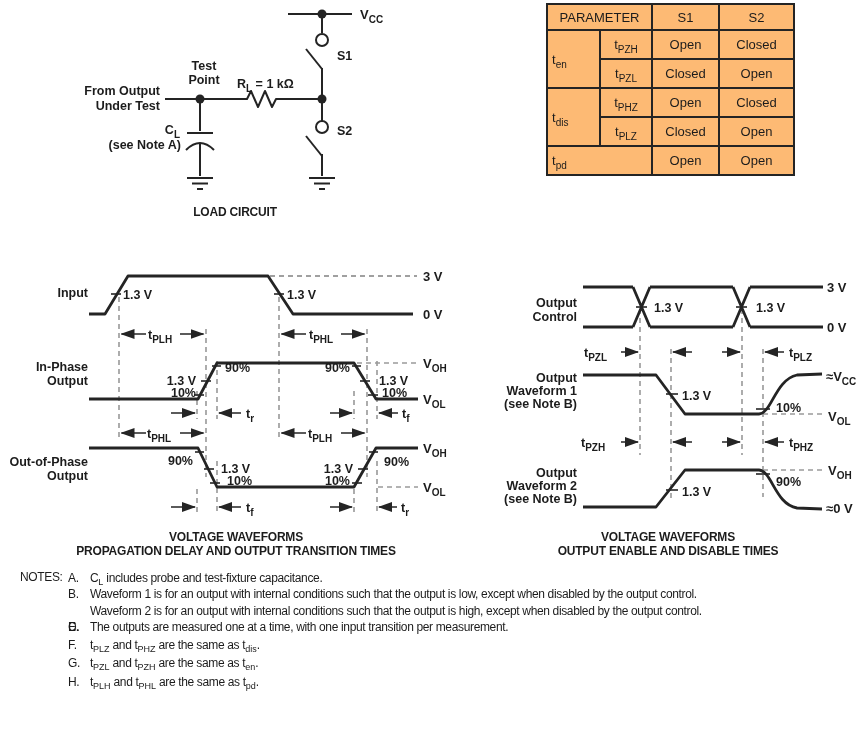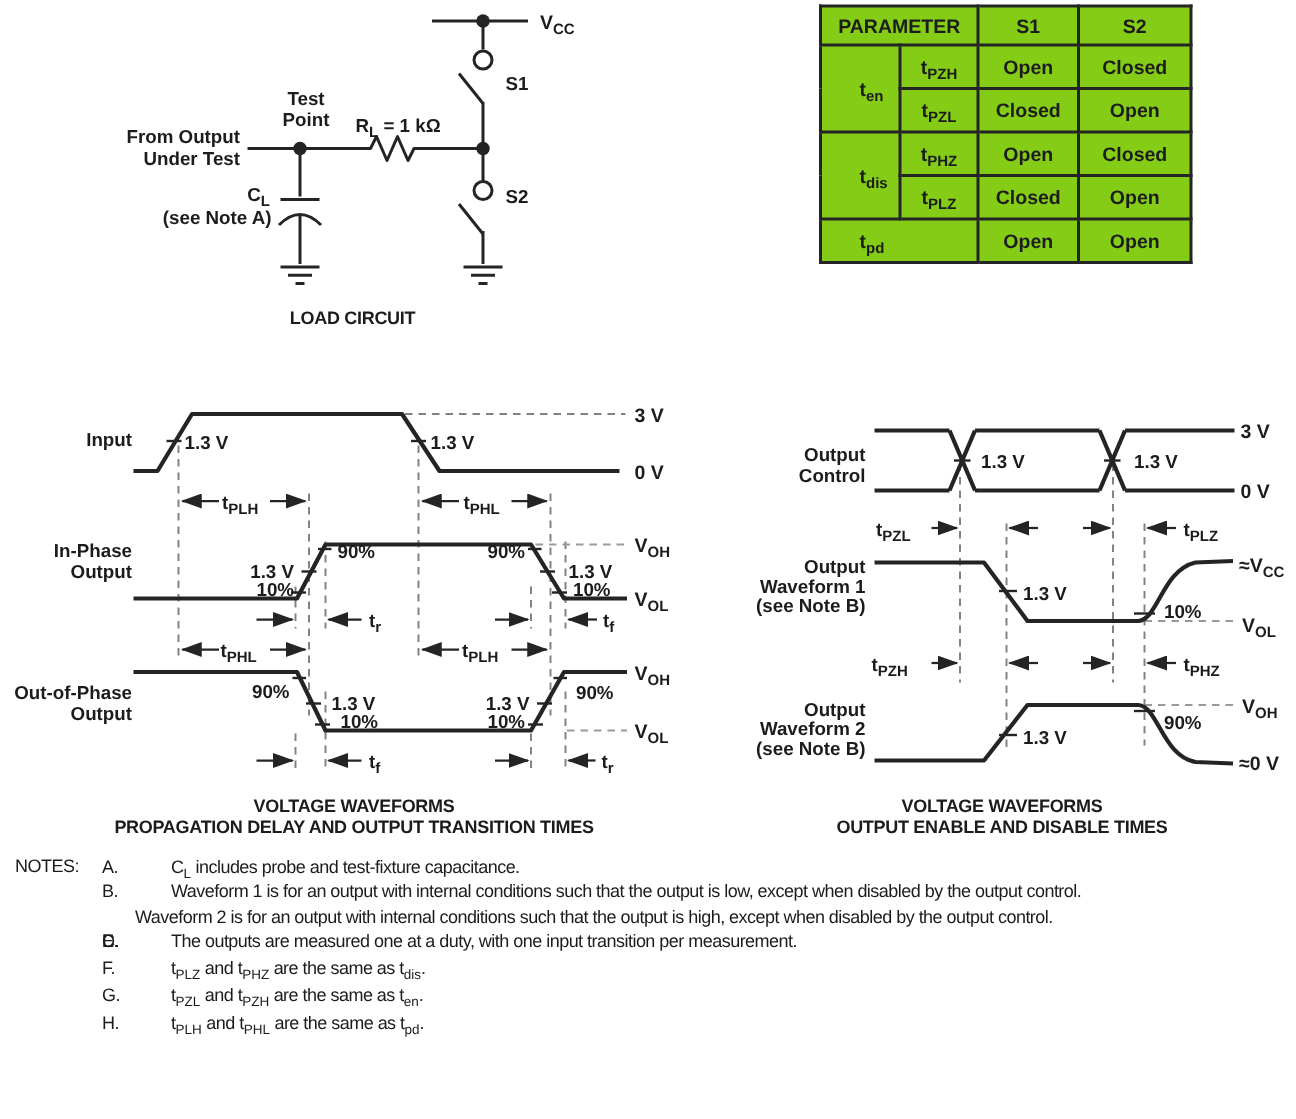--- a/index.html
+++ b/index.html
@@ -17,31 +17,31 @@
   .wf   { fill:none; stroke:#242424; stroke-width:2.8; stroke-linejoin:round; stroke-linecap:butt; }
   .ckt  { fill:none; stroke:#242424; stroke-width:2; stroke-linejoin:round; }
   .dot  { fill:#242424; stroke:none; }
   .dash { fill:none; stroke:#818181; stroke-width:1.3; stroke-dasharray:5 4; }
   .ldash{ fill:none; stroke:#9a9a9a; stroke-width:1.3; stroke-dasharray:5 4; }
   .dim  { fill:none; stroke:#242424; stroke-width:1.5; }
   .tick { fill:none; stroke:#242424; stroke-width:1.6; }
   
   .ptable { position:absolute; left:546px; top:3px; border-collapse:collapse; table-layout:fixed; }
   .ptable td {
-    border:2px solid #242424; font-size:13px; font-weight:bold; text-align:center;
-    padding:0; vertical-align:middle; background:#84cc16;
+    border:2px solid #242424; font-size:13px; font-weight:normal; text-align:center;
+    padding:0; vertical-align:middle; background:#fdba74;
   }
   .ptable sub { font-size:10px; line-height:0; }
-  .ptable .grp { text-align:left; padding-left:25px; }
+  .ptable .grp { text-align:left; padding-left:4px; }
   
   .notes { position:absolute; left:0; top:570px; width:864px; font-size:12px; letter-spacing:-0.35px; }
-  .notes-title { position:absolute; left:10px; top:0; }
+  .notes-title { position:absolute; left:20px; top:0; }
   .note { position:relative; padding-left:90px; line-height:16.3px; }
   .note .ltr { position:absolute; left:68px; }
-  .note .txt { white-space:nowrap;margin-left:24px; }
+  .note .txt { white-space:nowrap; }
   .note sub { font-size:9px; line-height:0; letter-spacing:0; }
   .note.sp { margin-top:2px; }
 </style>
 </head>
 <body>
 
 <div id="fig">
 
   <svg id="gfx" viewBox="0 0 864 746">
     <defs>
@@ -324,21 +324,21 @@
       <span class="txt">Waveform 1 is for an output with internal conditions such that the output is low, except when disabled by the output control.<br>Waveform 2 is for an output with internal conditions such that the output is high, except when disabled by the output control.</span>
     </div>
     <div class="note">
       <span class="ltr">C.</span>
     </div>
     <div class="note">
       <span class="ltr">D.</span>
     </div>
     <div class="note">
       <span class="ltr">E.</span>
-      <span class="txt">The outputs are measured one at a duty, with one input transition per measurement.</span>
+      <span class="txt">The outputs are measured one at a time, with one input transition per measurement.</span>
     </div>
     <div class="note sp">
       <span class="ltr">F.</span>
       <span class="txt">t<sub>PLZ</sub> and t<sub>PHZ</sub> are the same as t<sub>dis</sub>.</span>
     </div>
     <div class="note sp">
       <span class="ltr">G.</span>
       <span class="txt">t<sub>PZL</sub> and t<sub>PZH</sub> are the same as t<sub>en</sub>.</span>
     </div>
     <div class="note sp">

